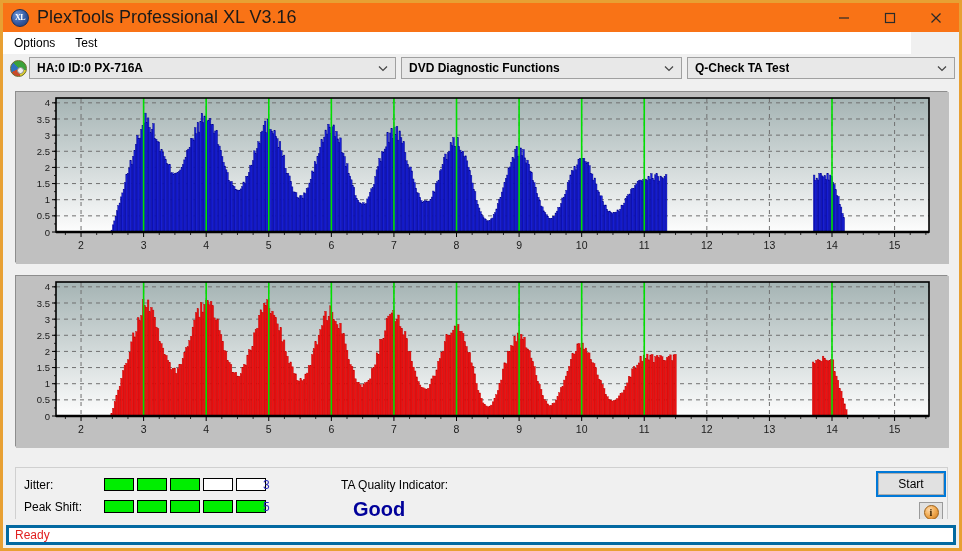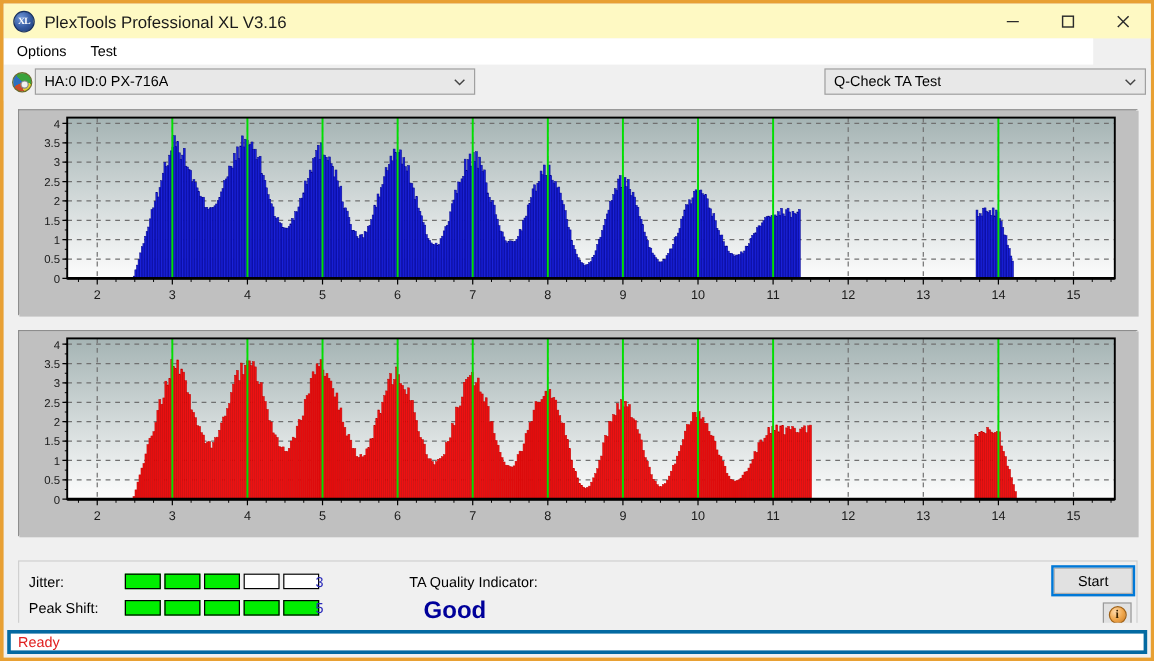--- a/index.html
+++ b/index.html
@@ -13,35 +13,35 @@
     width: 962px; height: 551px;
     background: #f0f0f0;
     border: 3px solid #E8A033;
     overflow: hidden;
   }
 
   
   #titlebar {
     position: absolute; left: 0; top: 0;
     width: 956px; height: 29px;
-    background: #fef9c3;
+    background: #f97316;
     display: flex; align-items: center;
   }
   #title-icon {
     width: 18px; height: 18px; margin-left: 8px; margin-right: 8px;
     border-radius: 50%;
     background: radial-gradient(circle at 35% 32%, #6f97d8 0%, #33589f 55%, #1e3a73 100%);
     border: 1px solid #17305f;
     color: #ffffff; font-size: 8px; font-weight: bold;
     display: flex; align-items: center; justify-content: center;
     font-family: "Liberation Serif", serif;
     letter-spacing: -0.5px;
   }
   #title-text {
-    font-size: 14px; color: #1a1a1a; white-space: nowrap;
+    font-size: 18px; color: #1a1a1a; white-space: nowrap;
   }
   .wbtn {
     width: 46px; height: 29px;
     display: flex; align-items: center; justify-content: center;
     color: #2b2b2b;
   }
   .wbtn svg { display: block; }
   #wbtn-group { position: absolute; right: 0; top: 0; display: flex; }
 
   
@@ -64,21 +64,21 @@
     width: 956px; height: 30px;
     background: #f0f0f0;
   }
   .combo {
     position: absolute; top: 3px; height: 22px;
     background: #e8e8e8;
     border: 1px solid #a0a0a0;
     display: flex; align-items: center;
     font-size: 12px; color: #000;
   }
-  .combo .cval { padding-left: 7px; white-space: nowrap; overflow: hidden; }
+  .combo .cval { padding-left: 7px; white-space: nowrap; overflow: hidden; font-weight: bold; }
   .combo .carrow {
     position: absolute; right: 4px; top: 0; bottom: 0;
     width: 16px; display: flex; align-items: center; justify-content: center;
   }
   #drive-icon {
     position: absolute; left: 7px; top: 6px;
     width: 17px; height: 17px; border-radius: 50%;
     background: conic-gradient(from 20deg, #3aa23a 0deg 80deg, #e3d22a 80deg 150deg, #c94a2a 150deg 220deg, #2d6fbf 220deg 300deg, #3aa23a 300deg 360deg);
     border: 1px solid #6b6b2b;
   }
@@ -206,20 +206,28 @@
 
   <div id="menubar">
     <div class="menu-item">Options</div>
     <div class="menu-item">Test</div>
   </div>
 
   <div id="selector-row">
     <div id="drive-icon"></div>
     <div class="combo" style="left:26px; width:367px;">
       <span class="cval">HA:0 ID:0  PX-716A</span>
+      <span class="carrow">
+        <svg width="10" height="7" viewBox="0 0 10 7">
+            <path d="M1 1.5 L5 5.5 L9 1.5" fill="none" stroke="#444" stroke-width="1.2"></path>
+          </svg>
+      </span>
+    </div>
+    <div class="combo" style="left:398px; width:281px;">
+      <span class="cval">DVD Diagnostic Functions</span>
       <span class="carrow">
         <svg width="10" height="7" viewBox="0 0 10 7">
             <path d="M1 1.5 L5 5.5 L9 1.5" fill="none" stroke="#444" stroke-width="1.2"></path>
           </svg>
       </span>
     </div>
     <div class="combo" style="left:684px; width:268px;">
       <span class="cval">Q-Check TA Test</span>
       <span class="carrow">
         <svg width="10" height="7" viewBox="0 0 10 7">

